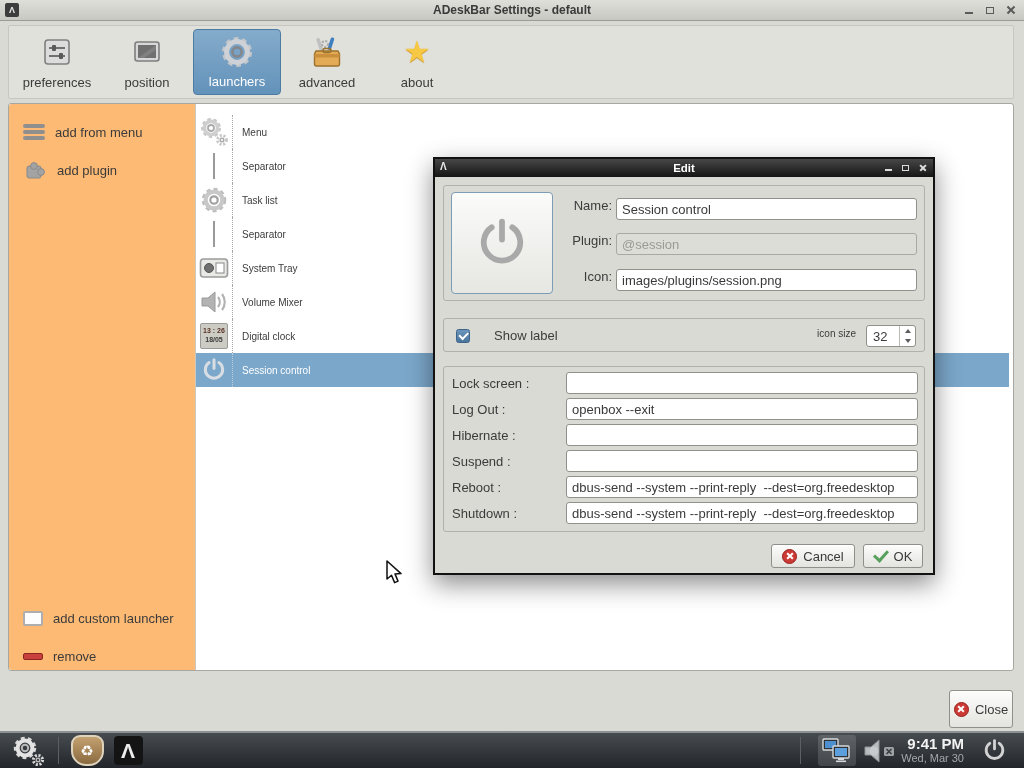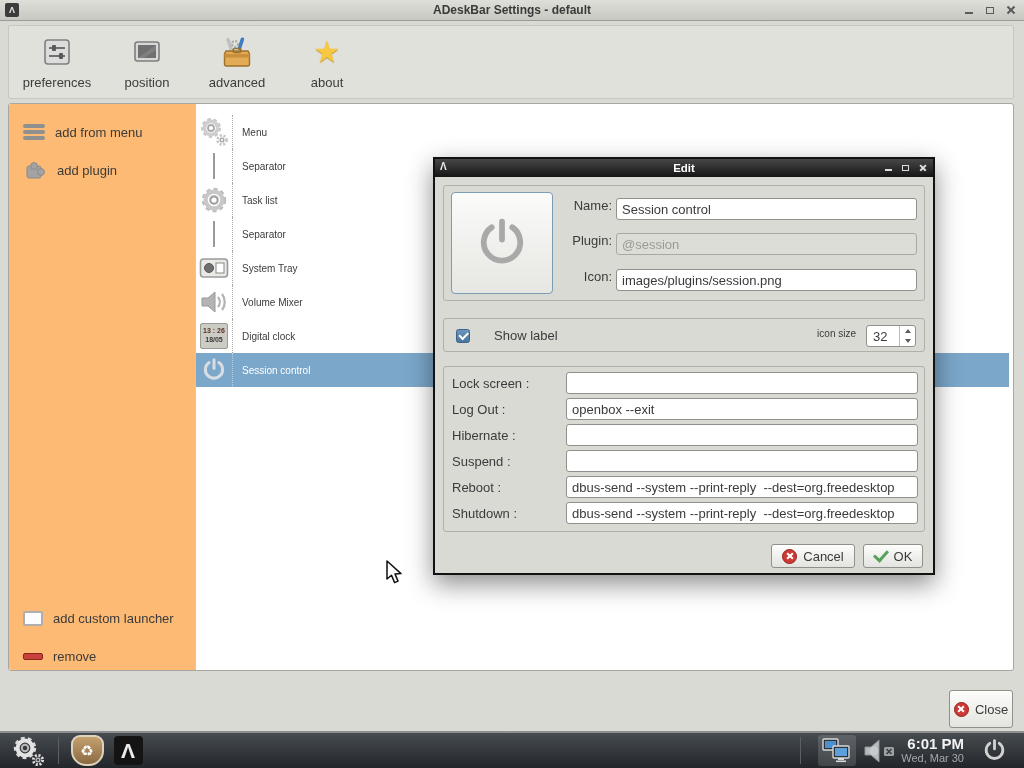--- a/index.html
+++ b/index.html
@@ -149,20 +149,30 @@
     <div class="tb-btn">
       <span class="ticon">
         <svg width="32" height="30" viewBox="0 0 32 30">
           <rect x="4" y="5" width="24" height="19" rx="2.5" fill="#d8d8d8" stroke="#7e7e7e" stroke-width="1.6"></rect>
           <rect x="7" y="8" width="18" height="13" fill="#707070"></rect>
           <path d="M7 21 L25 8 L25 13 L13 21 Z" fill="#8a8a8a" opacity="0.6"></path>
         </svg>
       </span>
       <span>position</span>
     </div>
+    <div class="tb-btn selected">
+      <span class="ticon">
+        <svg width="36" height="36" viewBox="0 0 36 36">
+          <circle cx="18" cy="18" r="12" fill="none" stroke="#c2c6ca" stroke-width="6" stroke-dasharray="4.2 3.4"></circle>
+          <circle cx="18" cy="18" r="10.4" fill="none" stroke="#ced2d6" stroke-width="5"></circle>
+          <circle cx="18" cy="18" r="4.6" fill="none" stroke="#83878b" stroke-width="2.6"></circle>
+        </svg>
+      </span>
+      <span>launchers</span>
+    </div>
     <div class="tb-btn">
       <span class="ticon">
         <svg width="34" height="34" viewBox="0 0 34 34">
           <rect x="19" y="2" width="3.6" height="13" rx="1.8" fill="#3f7fc1" transform="rotate(18 20 9)"></rect>
           <rect x="8" y="3" width="3.6" height="13" rx="1.8" fill="#c0c0c0" transform="rotate(-18 9 10)"></rect>
           <circle cx="15" cy="9" r="3" fill="none" stroke="#a9a9a9" stroke-width="2" stroke-dasharray="2 1.5"></circle>
           <path d="M6 16 h22 l1.5 3 v10 a2 2 0 0 1 -2 2 h-21 a2 2 0 0 1 -2 -2 v-10 z" fill="#e3ab55" stroke="#9c712c" stroke-width="1.4"></path>
           <rect x="4.5" y="19" width="25" height="3.5" fill="#c98f3c"></rect>
           <rect x="13" y="13.5" width="8" height="4" rx="2" fill="none" stroke="#9c712c" stroke-width="1.6"></rect>
         </svg>
@@ -414,21 +424,21 @@
     </div>
     <div class="tb-item" style="left:860px;width:40px">
       <svg width="36" height="26" viewBox="0 0 36 26">
         <path d="M3 9h6l8-7v22l-8-7H3z" fill="#b9bcbe" stroke="#8f9294"></path>
         <circle cx="12" cy="13" r="4.5" fill="#cfd2d4" opacity="0.7"></circle>
         <rect x="22" y="9" width="10" height="9" rx="1.5" fill="#9fa2a4"></rect>
         <path d="M24.5 11l5 5M29.5 11l-5 5" stroke="#3a3d3f" stroke-width="1.6"></path>
       </svg>
     </div>
     <div class="clockblk">
-      <div class="time">6:01 PM</div>
+      <div class="time">9:41 PM</div>
       <div class="date">Wed, Mar 30</div>
     </div>
     <div class="tb-item" style="right:12px;width:36px">
       <svg width="27" height="27" viewBox="0 0 24 24">
         <path d="M12 3.2v7.4" stroke="#d2d2d2" stroke-width="2.5" stroke-linecap="round" fill="none"></path>
         <path d="M7.8 5.6a7.4 7.4 0 1 0 8.4 0" stroke="#d2d2d2" stroke-width="2.5" stroke-linecap="round" fill="none"></path>
       </svg>
     </div>
   </div>
 

